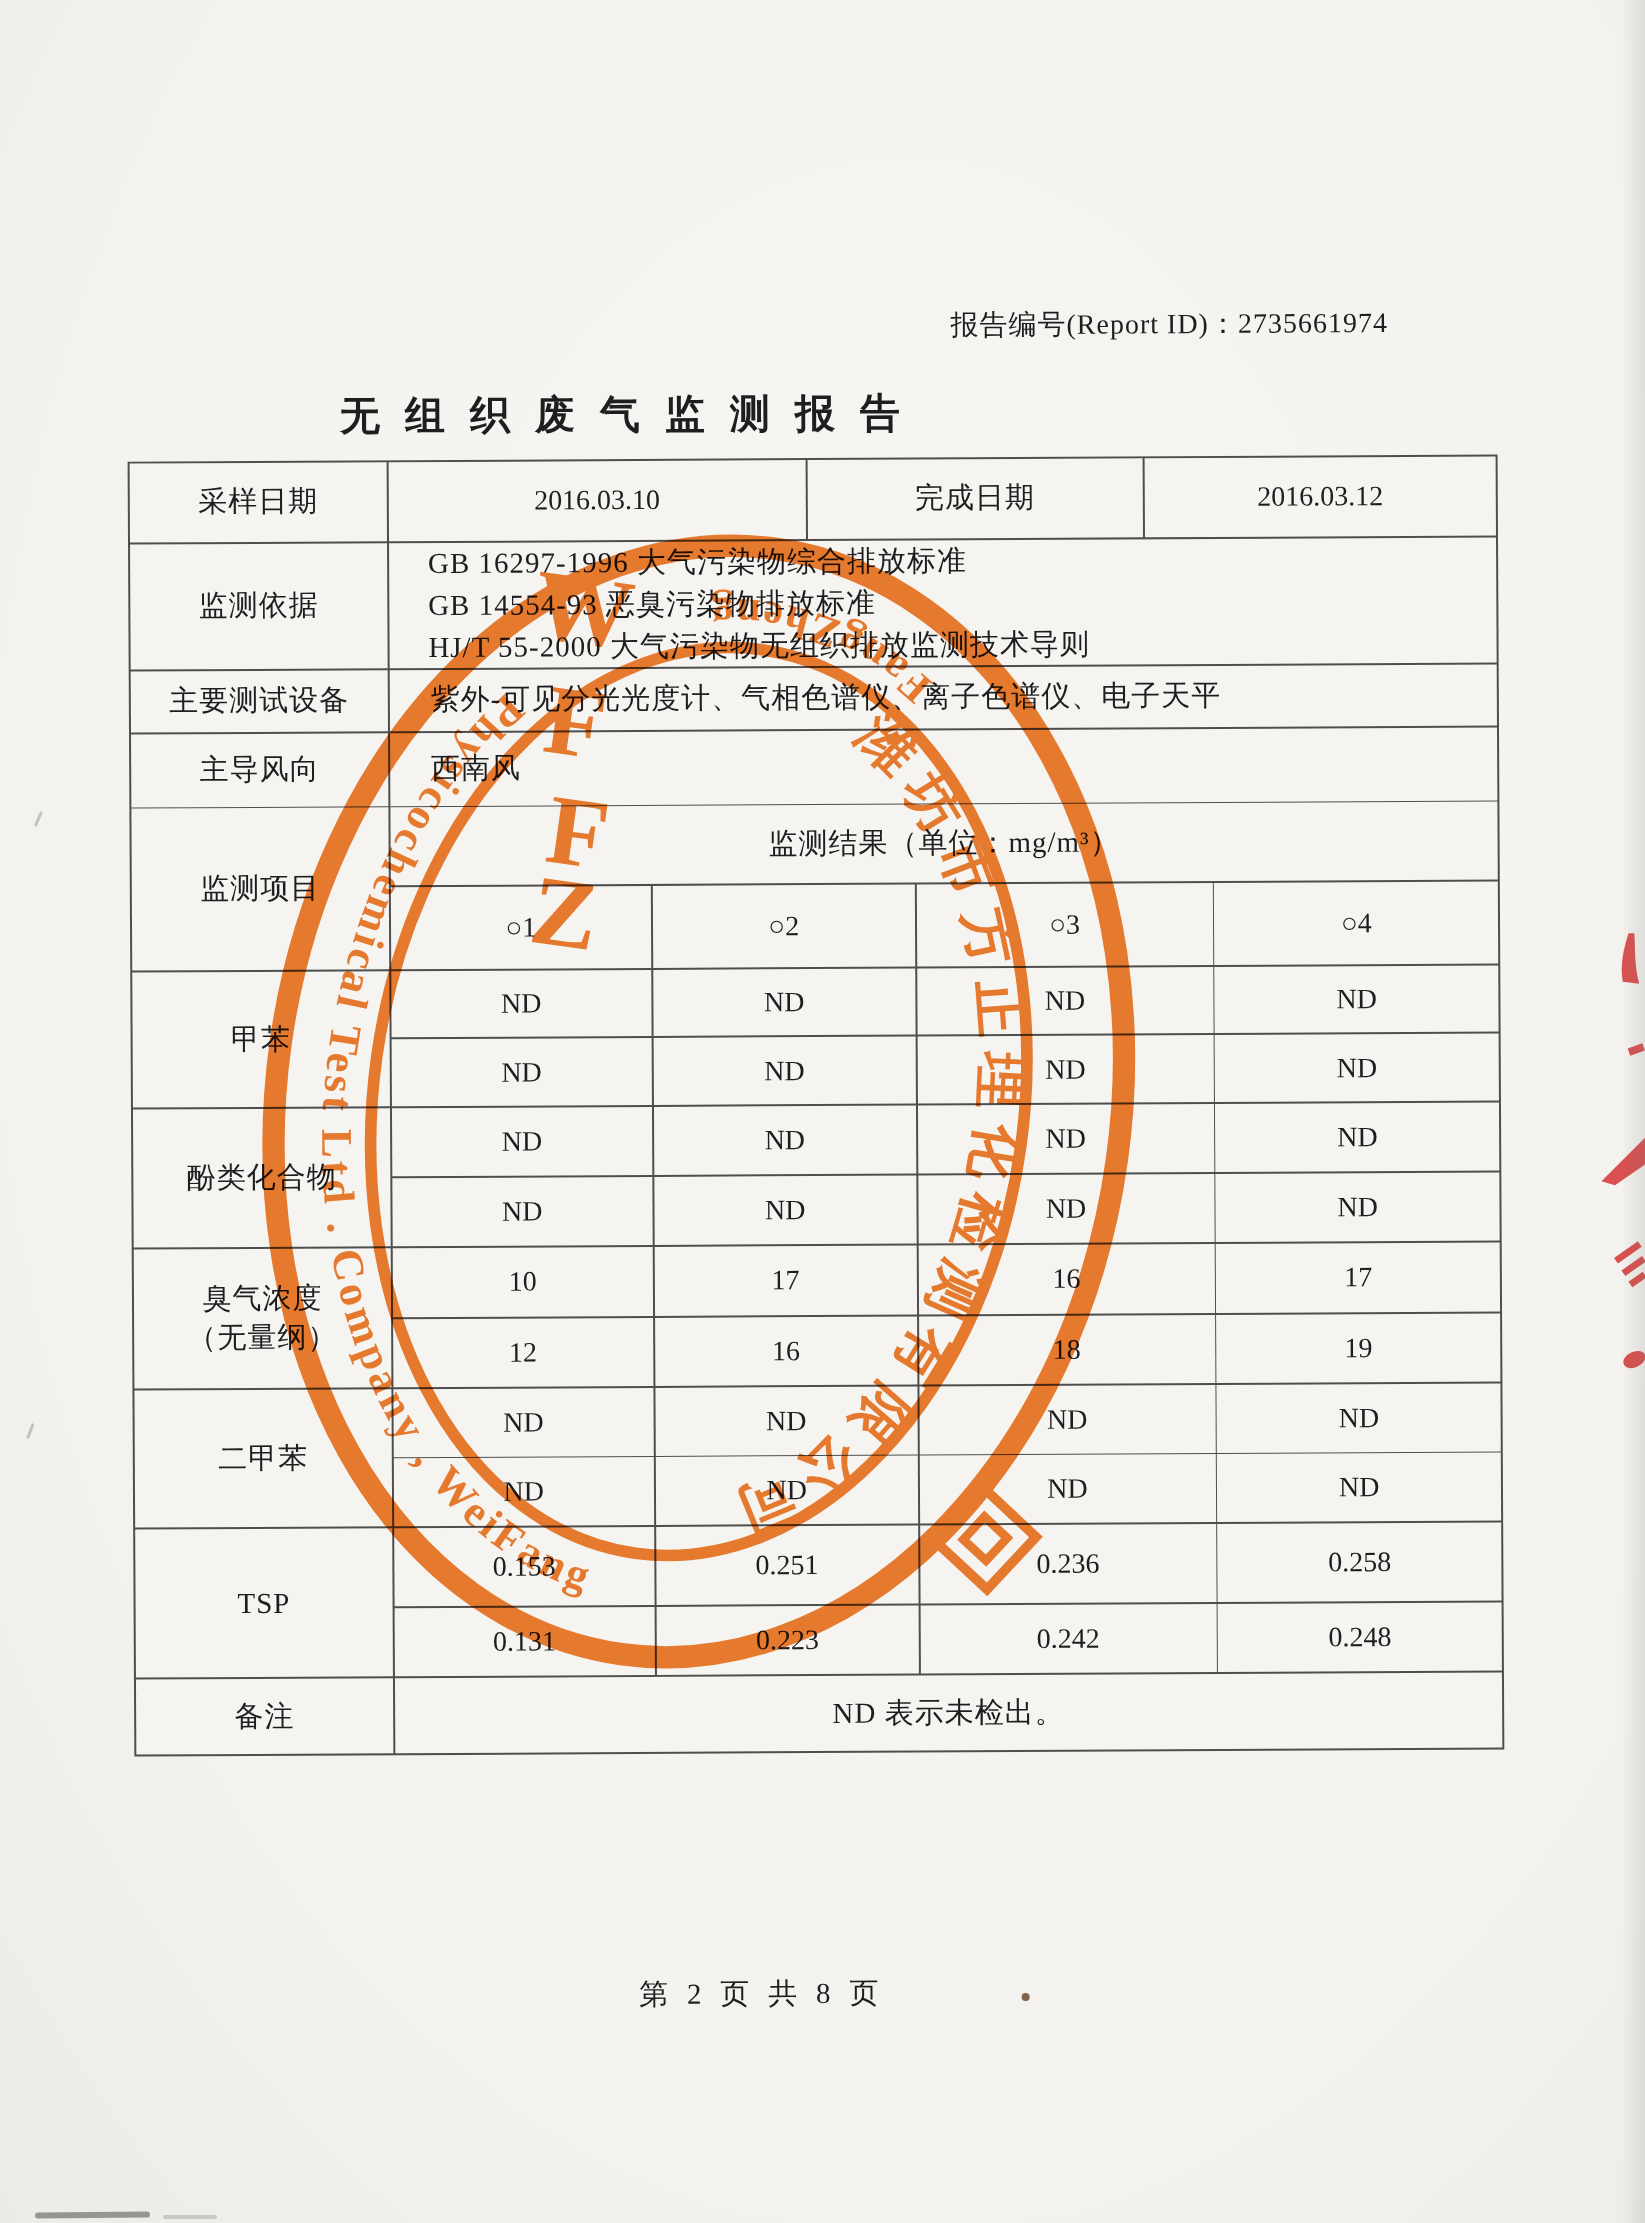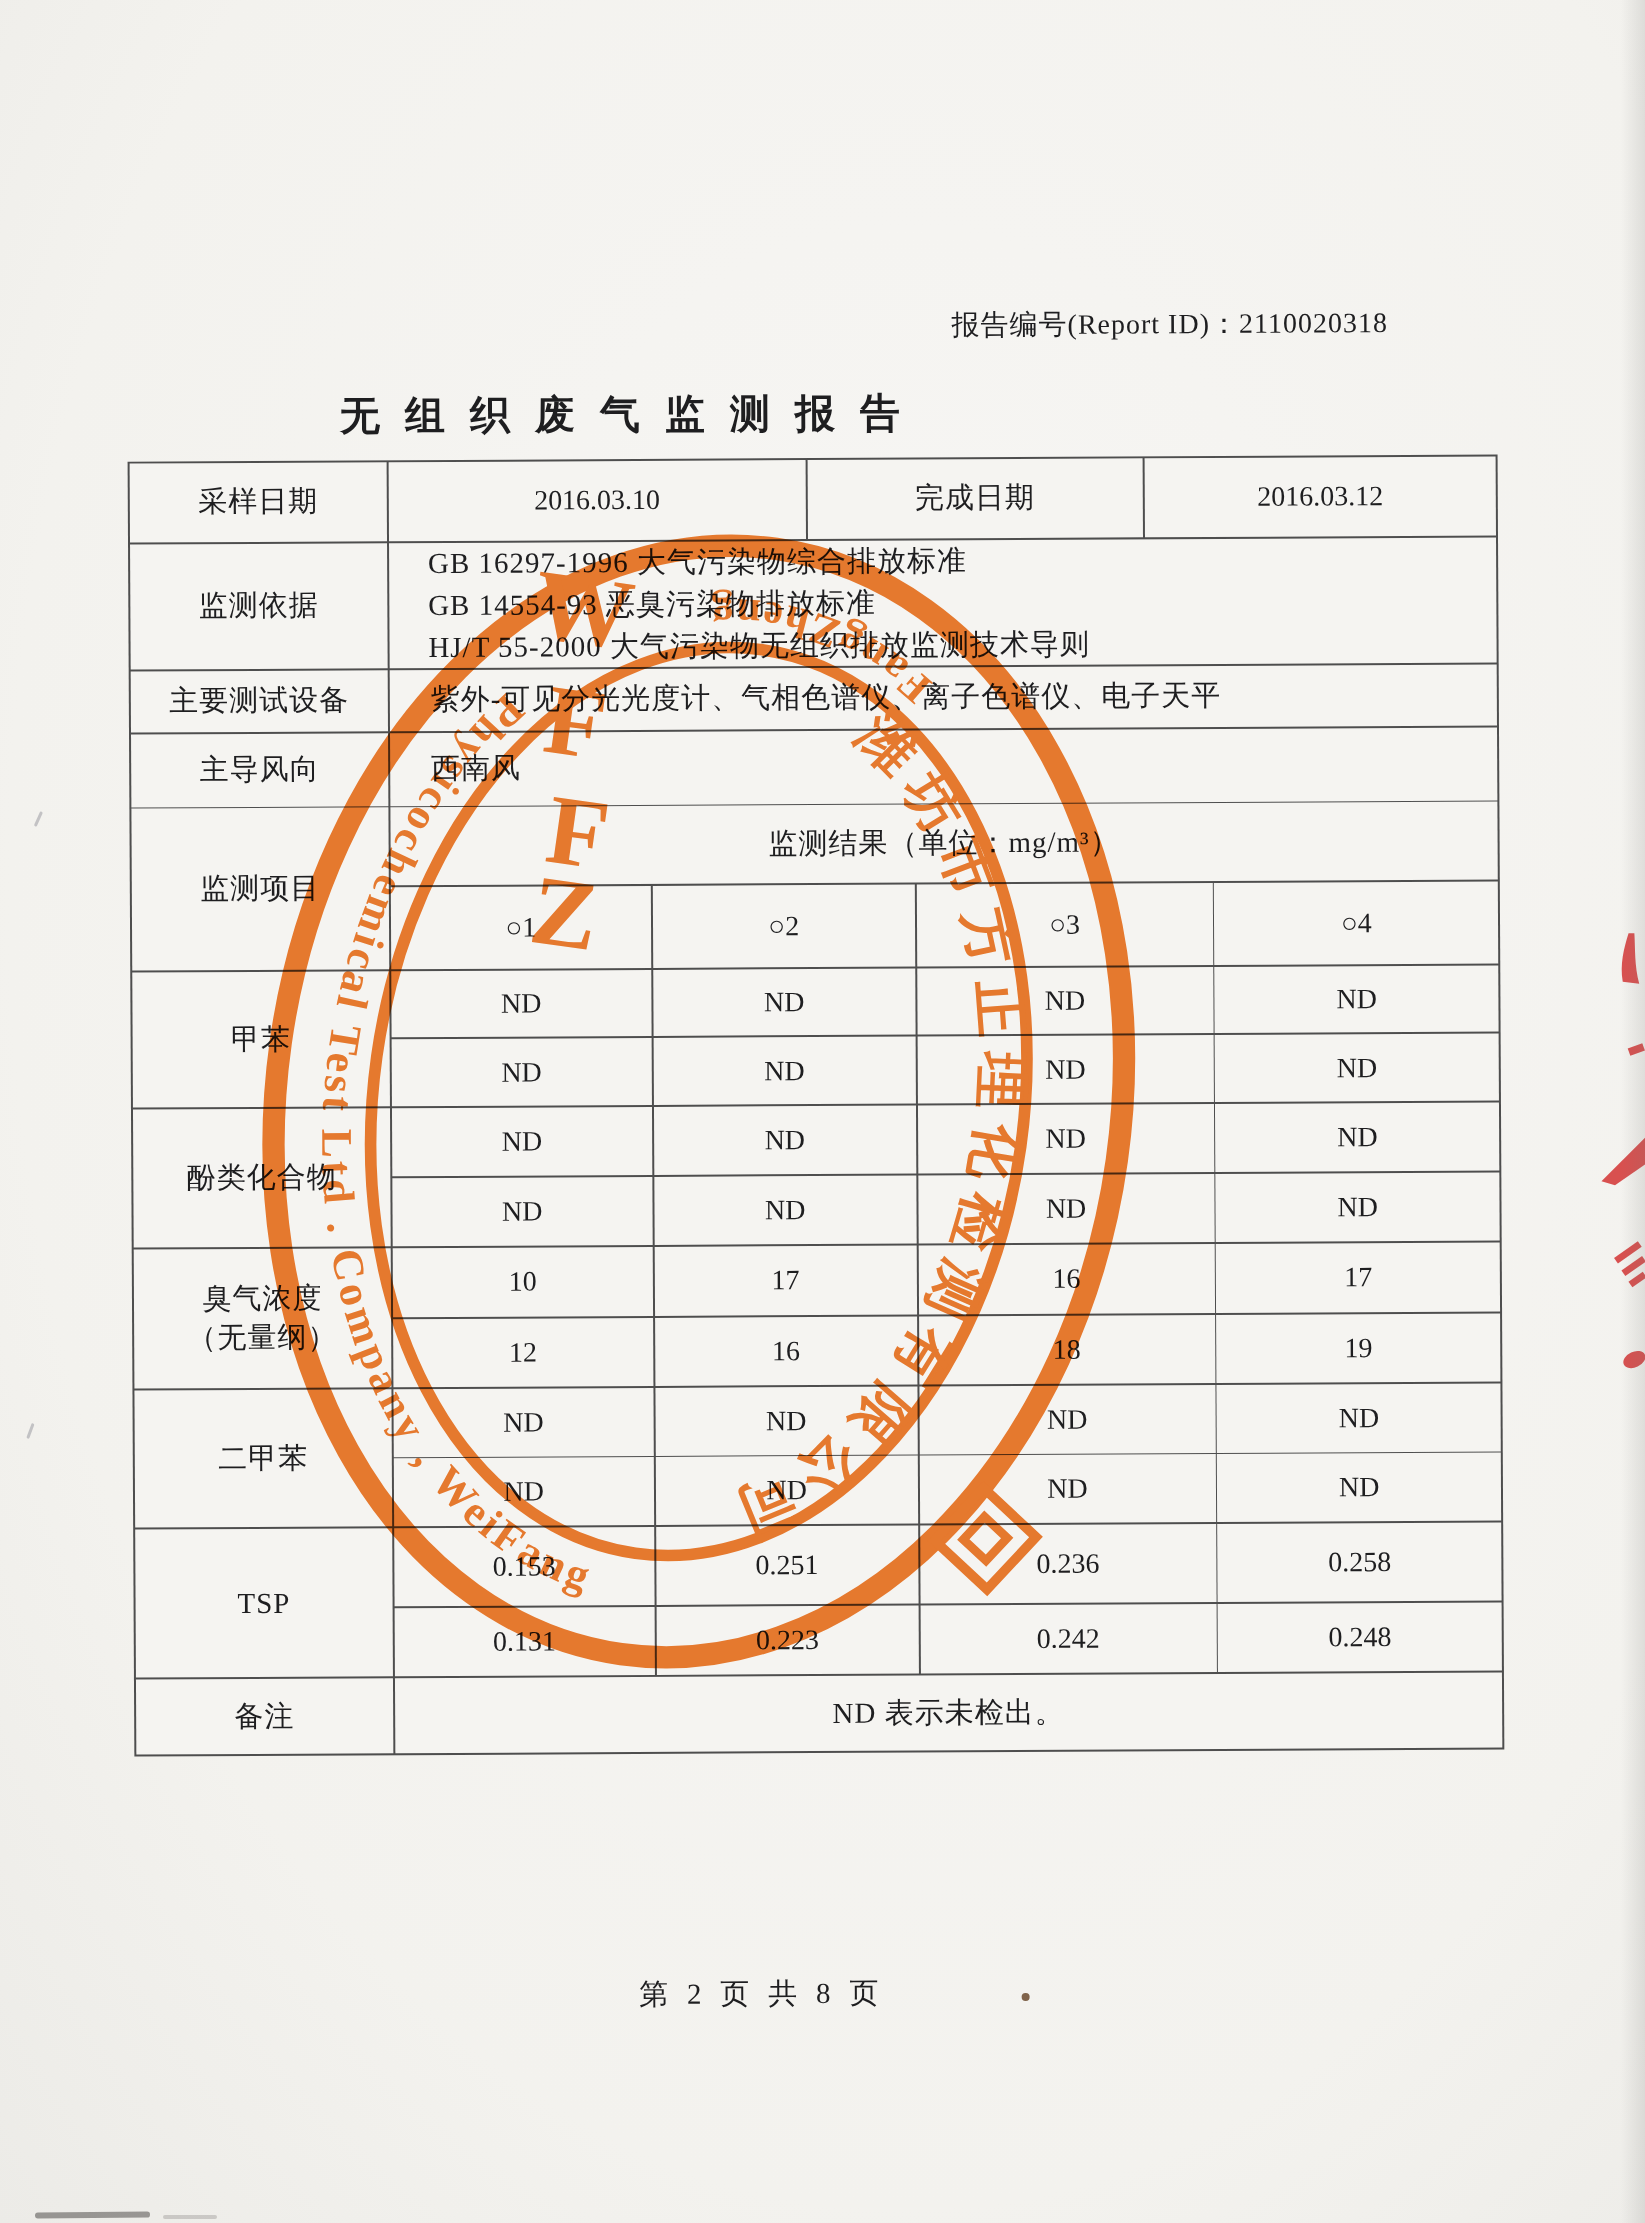--- a/index.html
+++ b/index.html
@@ -53,21 +53,21 @@
     background:#3a3836; opacity:.2; border-radius:1.9px;}
   .stamp-svg{position:absolute; inset:0; mix-blend-mode:multiply; opacity:.93; pointer-events:none;}
   .redmarks{position:absolute; top:873px; right:0; width:93px; height:543px; pointer-events:none;}
 </style>
 </head>
 <body>
 
 <div class="page">
   <div class="tilt">
 
-    <div class="report-id"><span>报告编号(Report ID)：</span><span>2110020318</span></div>
+    <div class="report-id"><span>报告编号(Report ID)：</span><span>2735661974</span></div>
 
     <div class="title">无组织废气监测报告</div>
 
     <div class="tbl">
 
       <div class="sec sec-dates">
         <div class="c">采样日期</div>
         <div class="c num">2016.03.10</div>
         <div class="c">完成日期</div>
         <div class="c num">2016.03.12</div>

